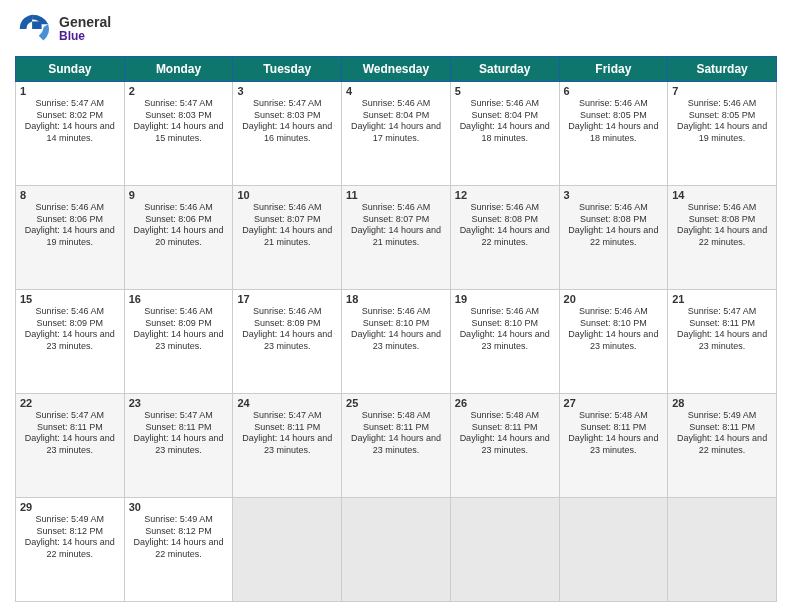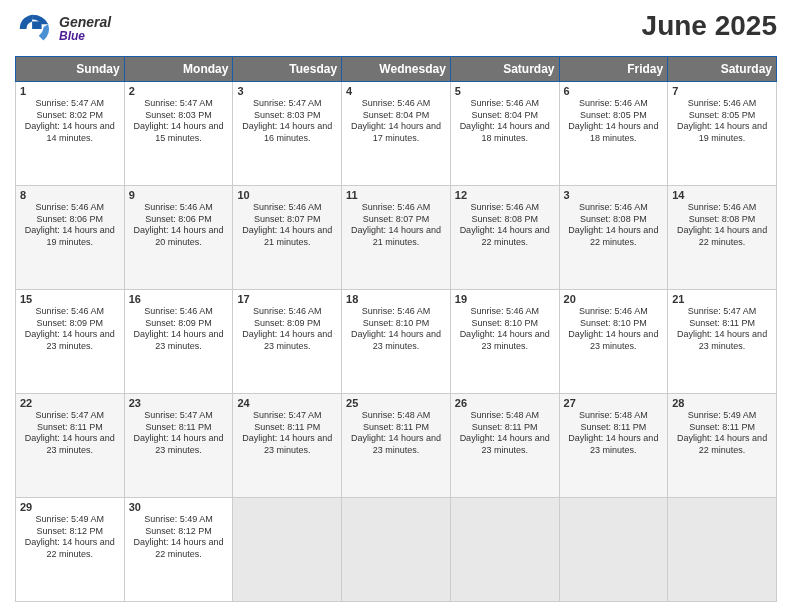--- a/index.html
+++ b/index.html
@@ -20,21 +20,20 @@
     .header {
       display: flex;
       justify-content: space-between;
       align-items: flex-start;
       margin-bottom: 8px;
     }
     .logo {
       display: flex;
       align-items: center;
       gap: 6px;
-      font-style: italic;
     }
     .logo-icon {
       width: 38px;
       height: 38px;
     }
     .logo-text {
       display: flex;
       flex-direction: column;
       line-height: 1.1;
     }
@@ -61,26 +60,26 @@
       color: #555;
     }
     .calendar {
       flex: 1;
       border: 1px solid #ccc;
       border-collapse: collapse;
       width: 100%;
       table-layout: fixed;
     }
     .calendar th {
-      background: #737373;
+      background: #0f766e;
       color: #fff;
       font-size: 12px;
       font-weight: bold;
       padding: 5px 4px;
-      text-align: right;
+      text-align: center;
       border: 1px solid #1a5ca8;
     }
     .calendar td {
       border: 1px solid #ccc;
       vertical-align: top;
       padding: 3px 4px;
       font-size: 9.5px;
       color: #333;
       background: #fff;
     }
@@ -118,21 +117,20 @@
         <path d="M18 5 Q30 5 35 15 L28 15 Q25 10 18 10 Z" fill="#1a5ca8"></path>
         <path d="M35 15 Q38 25 30 32 L25 27 Q30 23 30 18 Z" fill="#4a90d4"></path>
         <path d="M18 12 L28 12 L28 20 L18 20 Z" fill="#1a5ca8"></path>
       </svg>
       <div class="logo-text">
         <span class="logo-general">General</span>
         <span class="logo-blue">Blue</span>
       </div>
     </div>
     <div class="title-area">
-      <div class="main-title">June 2025</div>
     </div>
   </div>
 
   <table class="calendar">
     <thead>
       <tr>
         <th>Sunday</th>
         <th>Monday</th>
         <th>Tuesday</th>
         <th>Wednesday</th>

